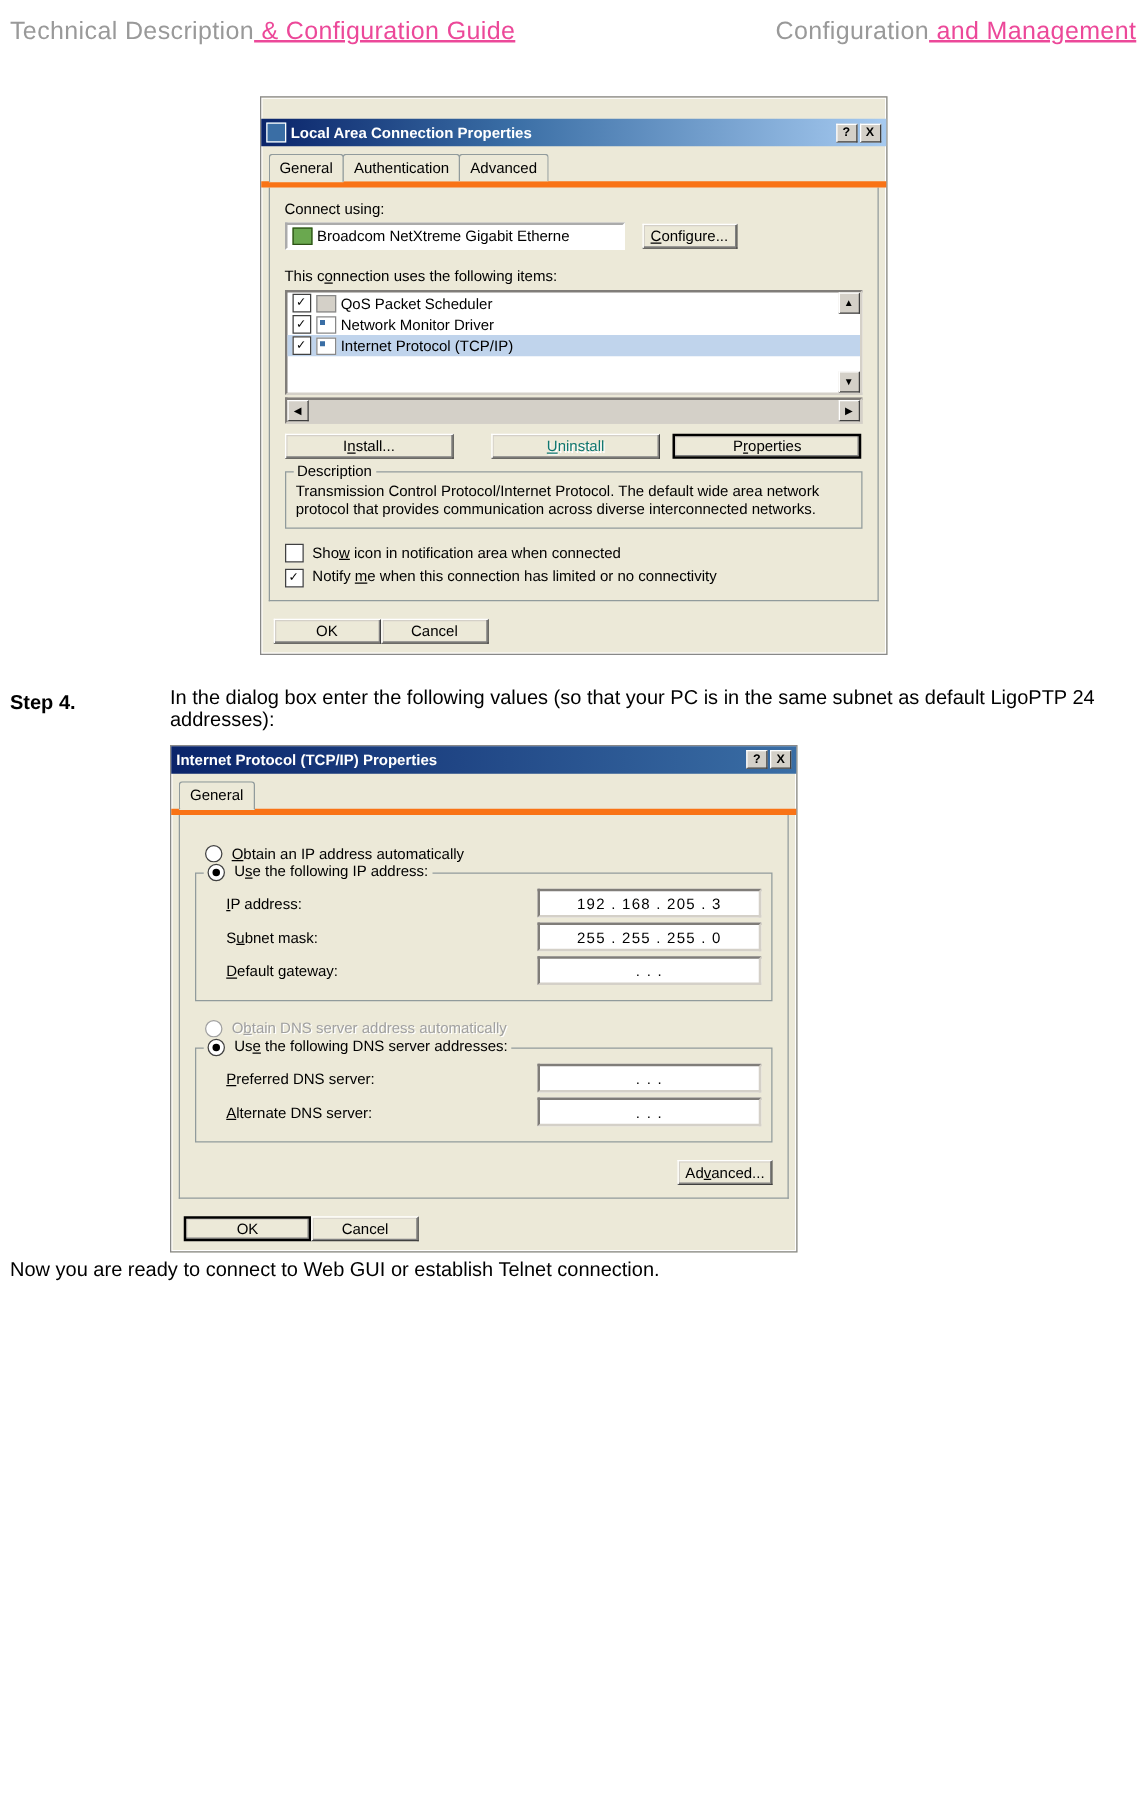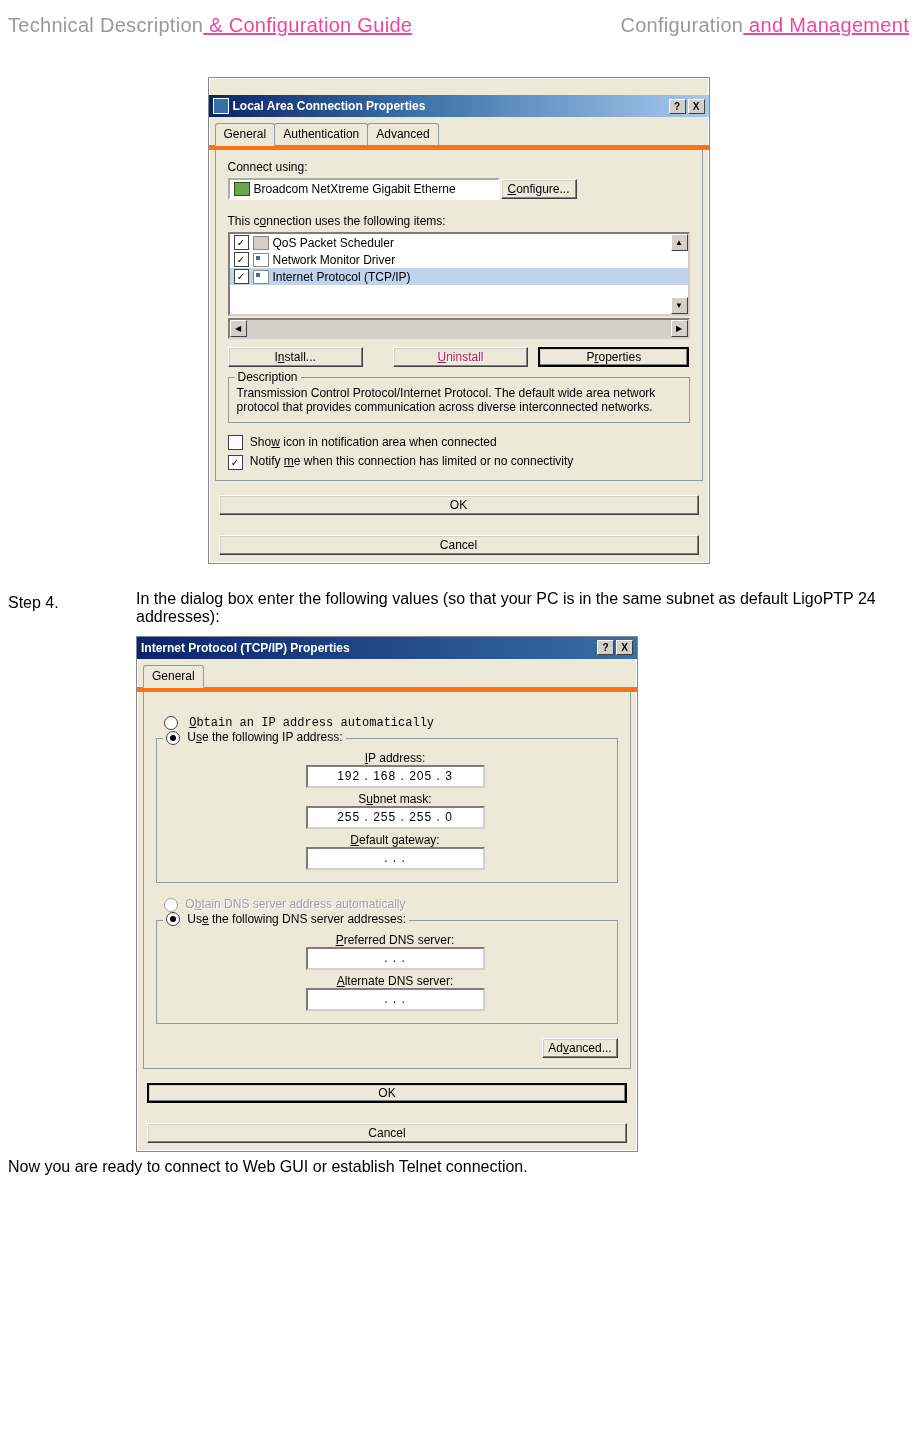--- a/index.html
+++ b/index.html
@@ -102,21 +102,21 @@
     border:1px solid #404040;
     border-top-color:#fff;
     border-left-color:#fff;
     box-shadow: inset -1px -1px 0 #808080, inset 1px 1px 0 #d4d0c8;
     padding:2px 2px;
     font-size:12px;
     min-width:70px;
     text-align:center;
   }
   .btn u { text-decoration:underline;}
-  .btn.disabled { color:#be185d; text-shadow:1px 1px 0 #fff;margin-left:20px;}
+  .btn.disabled { color:#0f766e; text-shadow:1px 1px 0 #fff;margin-left:20px;}
   .btn.default { border:2px solid #000; padding:1px 9px;}
   .listbox {
     background:#fff;
     border:2px inset #d4d0c8;
     height:80px;
     position:relative;
   }
   .listbox .scroll-up, .listbox .scroll-down {
     position:absolute;right:0;width:17px;height:17px;
     background:#d4d0c8;
@@ -160,44 +160,43 @@
     border:1px solid #919b9c;
     padding:8px 8px;
     margin-top:10px;
     position:relative;
   }
   .group .legend{
     position:absolute;top:-8px;left:6px;background:#ece9d8;padding:0 3px;font-size:12px;
   }
   .row3{display:flex;gap:10px;margin-top:8px;justify-content:space-between;}
   .btnbar{
-    display:flex;justify-content:flex-end;gap:20px;
+    display:flex;justify-content:flex-start;gap:0;
     padding:8px 10px;
-    flex-direction:column;
   }
   .radio{
     width:12px;height:12px;border:1px solid #404040;border-radius:50%;
     display:inline-flex;align-items:center;justify-content:center;background:#fff;
     vertical-align:middle;margin-right:4px;
   }
   .radio .dot{width:6px;height:6px;background:#000;border-radius:50%;}
   .chkbox{
     width:13px;height:13px;border:1px solid #404040;background:#fff;
     display:inline-flex;align-items:center;justify-content:center;font-size:10px;
     vertical-align:middle;margin-right:4px;
   }
   .ipfield{
     background:#fff;border:2px inset #d4d0c8;width:175px;height:19px;
     display:flex;align-items:center;justify-content:center;
     font-size:12px;letter-spacing:1px;
   }
-  .line{display:flex;align-items:center;justify-content:space-between;margin:4px 0;padding-left:16px;flex-direction:column;}
+  .line{display:flex;align-items:center;justify-content:space-between;margin:4px 0;padding-left:16px;}
   .disabled-text{color:#a0a0a0;text-shadow:1px 1px 0 #fff;}
   .step{font-size:16px;margin-top:30px;}
-  .step b{font-weight:normal;margin-top:33px;}
+  .step b{font-weight:bold;margin-top:33px;}
   .steptxt{margin-left:128px;margin-top:-22px;}
   .foot{font-size:16px;margin-top:6px;}
   .net-ico{display:inline-block;width:14px;height:12px;background:#6aa84f;border:1px solid #2d5016;}
   .proto-ico{display:inline-block;width:14px;height:12px;background:#fff;border:1px solid #888;position:relative;}
   .proto-ico::after{content:"";position:absolute;top:2px;left:2px;width:4px;height:4px;background:#3a6ea5;}
   .tiny-ico{display:inline-block;width:14px;height:12px;background:#d4d0c8;border:1px solid #888;}
 </style>
 </head>
 <body>
 
@@ -222,21 +221,21 @@
         <div class="win-btn">X</div>
       </div>
     </div>
     <div class="tabs">
       <div class="tab active">General</div>
       <div class="tab">Authentication</div>
       <div class="tab">Advanced</div>
     </div>
     <div class="body">
       <div>Connect using:</div>
-      <div style="display:flex;gap:1px;align-items:center;margin-top:4px;">
+      <div style="display:flex;gap:14px;align-items:center;margin-top:4px;">
         <div class="fieldbox" style="width:260px;">
           <span class="net-ico"></span>
           <span>Broadcom NetXtreme Gigabit Etherne</span>
         </div>
         <div class="btn"><u>C</u>onfigure...</div>
       </div>
 
       <div style="margin-top:14px;">This c<u>o</u>nnection uses the following items:</div>
       <div class="listbox" style="margin-top:4px;">
         <div class="row">
@@ -301,21 +300,21 @@
       <div class="t-right">
         <div class="win-btn">?</div>
         <div class="win-btn">X</div>
       </div>
     </div>
     <div class="tabs">
       <div class="tab active">General</div>
     </div>
     <div class="body">
 
-      <div style="margin-top:14px;padding-left:8px;font-family:Liberation Mono, monospace;">
+      <div style="margin-top:14px;padding-left:8px;">
         <span class="radio"></span>
         <span><u>O</u>btain an IP address automatically</span>
       </div>
 
       <div class="group" style="margin-top:8px;">
         <span class="legend" style="top:-9px;">
           <span class="radio">
               <span class="dot"></span>
             </span>
           <span>U<u>s</u>e the following IP address:</span>

